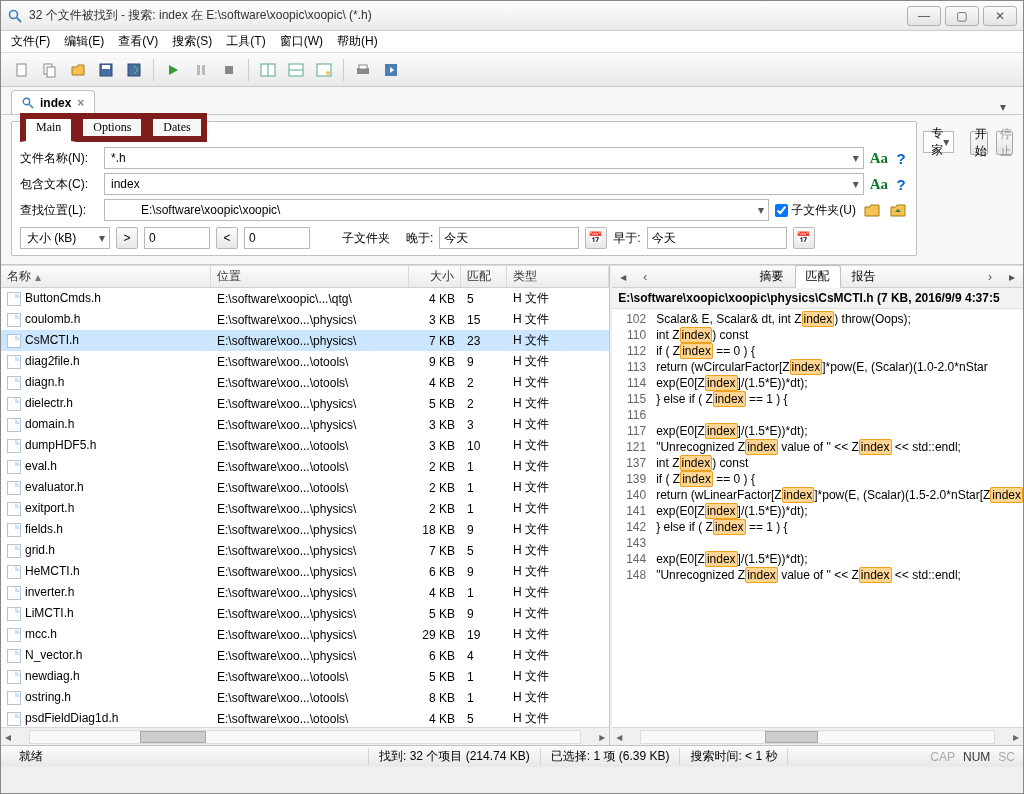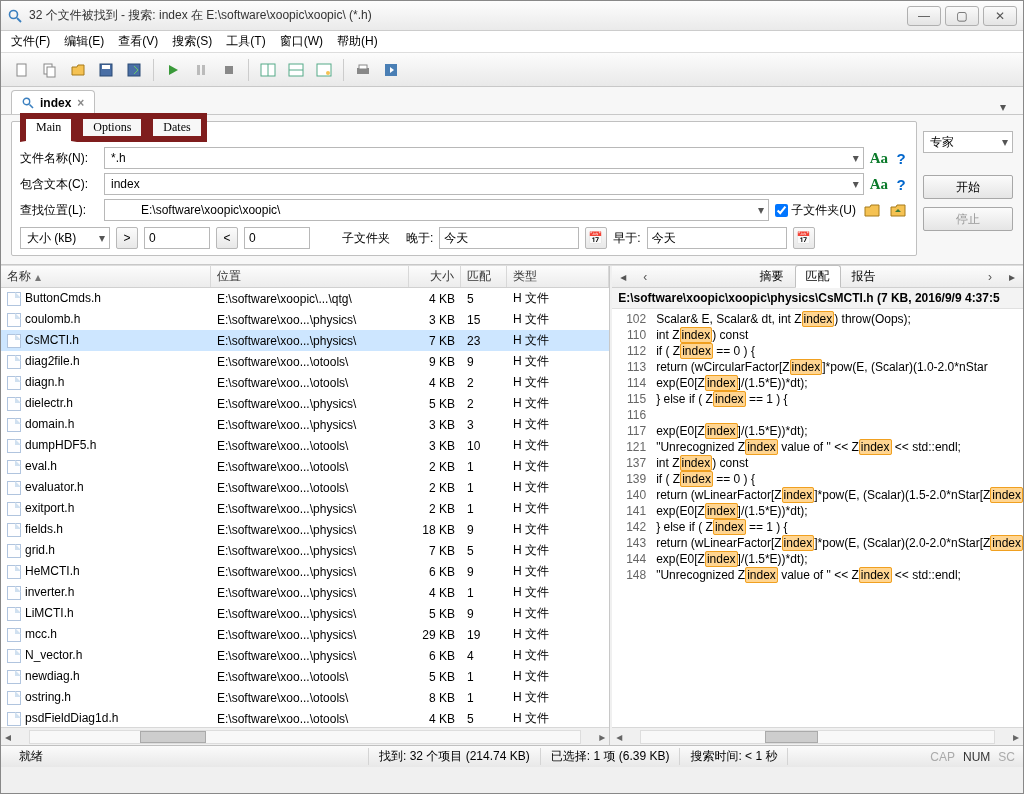--- a/index.html
+++ b/index.html
@@ -23,21 +23,21 @@
 .panel-box { border:1px solid #c0c0c0; background:#fff; flex:1; padding:6px 8px; border-radius:2px; }
 .sub-tabs { display:flex; margin-bottom:4px; margin-top:-14px; }
 .sub-tab { border:6px solid #7f1d1d; padding:1px 10px; background:#f7f7f7; cursor:pointer; font-family:Tahoma; position:relative; top:-1px;}
 .sub-tab.active { background:#fff; border-bottom:1px solid #fff; }
 .form-row { display:flex; align-items:center; gap:6px; margin:4px 0; }
 .form-row label { width:78px; text-align:left; }
 .combo { height:22px; border:1px solid #b8b8b8; background:#fff; display:flex; align-items:center; padding:0 4px 0 6px; cursor:pointer; }
 .combo .arr { margin-left:auto; color:#555; }
 .Aa { color:#0a7a2a; font-weight:bold; font-family:Georgia; font-size:15px; cursor:pointer; }
 .qmark { color:#0066cc; font-weight:bold; font-size:15px; cursor:pointer; width:14px; text-align:center; }
-.side-box { width:90px; display:flex; flex-direction:column; gap:8px; padding-top:10px;text-align:right; }
+.side-box { width:90px; display:flex; flex-direction:row; gap:8px; padding-top:10px;text-align:right; }
 .btn { height:24px; border:1px solid #a8a8a8; background:linear-gradient(#fbfbfb,#e5e5e5); border-radius:2px; cursor:pointer; display:flex; align-items:center; justify-content:center; }
 .btn.disabled { color:#999; }
 .size-row { display:flex; align-items:center; gap:6px; margin-top:6px; }
 .small-combo { width:90px; }
 .sq-btn { width:22px; height:22px; border:1px solid #b8b8b8; background:linear-gradient(#fbfbfb,#e8e8e8); display:flex; align-items:center; justify-content:center; cursor:pointer; border-radius:2px; }
 .num-in { width:66px; height:22px; border:1px solid #b8b8b8; padding:0 4px; }
 .date-in { width:140px; height:22px; border:1px solid #b8b8b8; padding:0 4px; }
 .fld-ico { width:20px; height:18px; display:inline-flex; align-items:center; justify-content:center; cursor:pointer; }
 
 .content { display:flex; height:480px; border-top:1px solid #ddd; }
@@ -512,21 +512,20 @@
         <div class="code-line">
           <div class="ln">141</div>
           <div class="ct">    exp(E0[Z<span class="hl">index</span>]/(1.5*E))*dt);</div>
         </div>
         <div class="code-line">
           <div class="ln">142</div>
           <div class="ct">} else if ( Z<span class="hl">index</span> == 1 ) {</div>
         </div>
         <div class="code-line">
           <div class="ln">143</div>
-          <div class="ct">  return (wLinearFactor[Z<span class="hl">index</span>]*pow(E, (Scalar)(2.0-2.0*nStar[Z<span class="hl">index</span></div>
         </div>
         <div class="code-line">
           <div class="ln">144</div>
           <div class="ct">    exp(E0[Z<span class="hl">index</span>]/(1.5*E))*dt);</div>
         </div>
         <div class="code-line">
           <div class="ln">148</div>
           <div class="ct">  "Unrecognized Z<span class="hl">index</span> value of " &lt;&lt; Z<span class="hl">index</span>  &lt;&lt; std::endl;</div>
         </div>
       </div>

